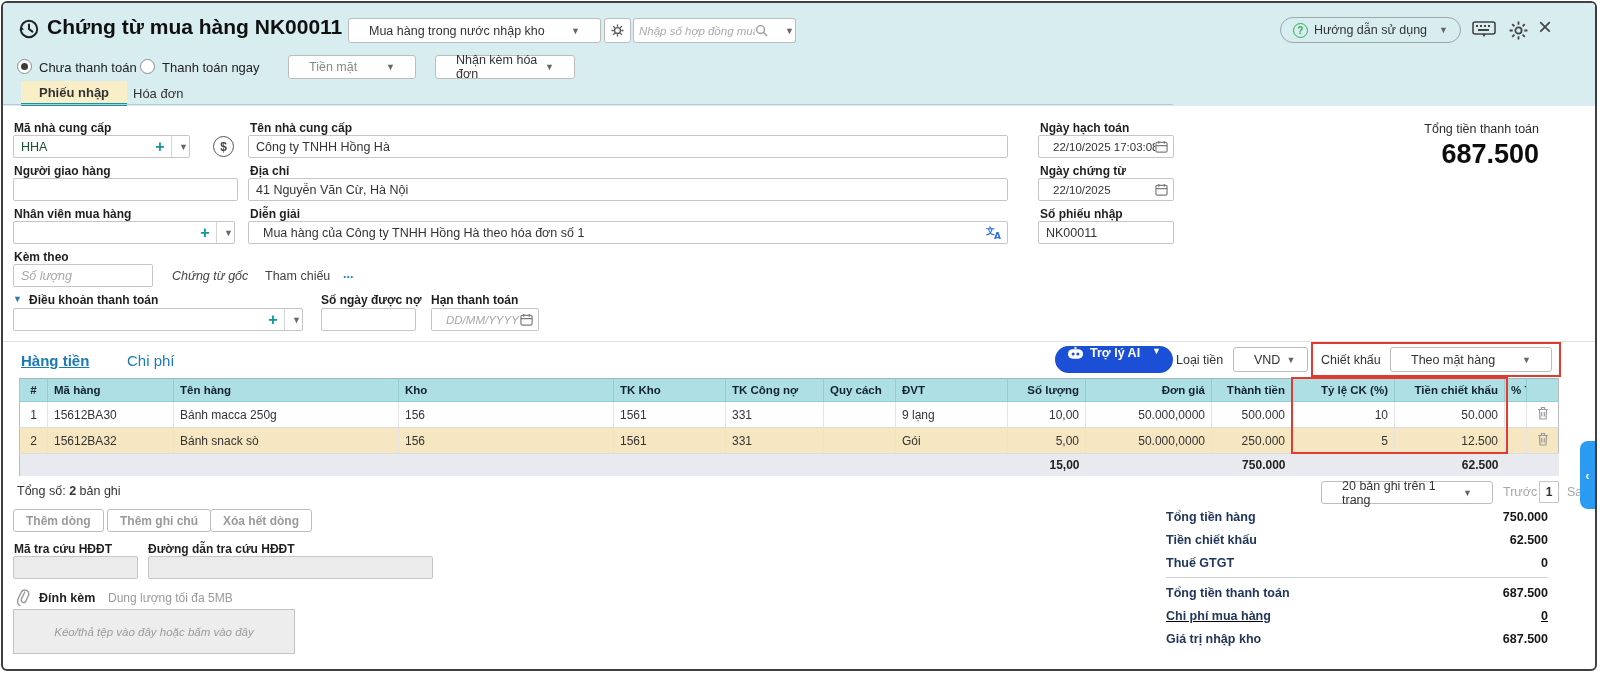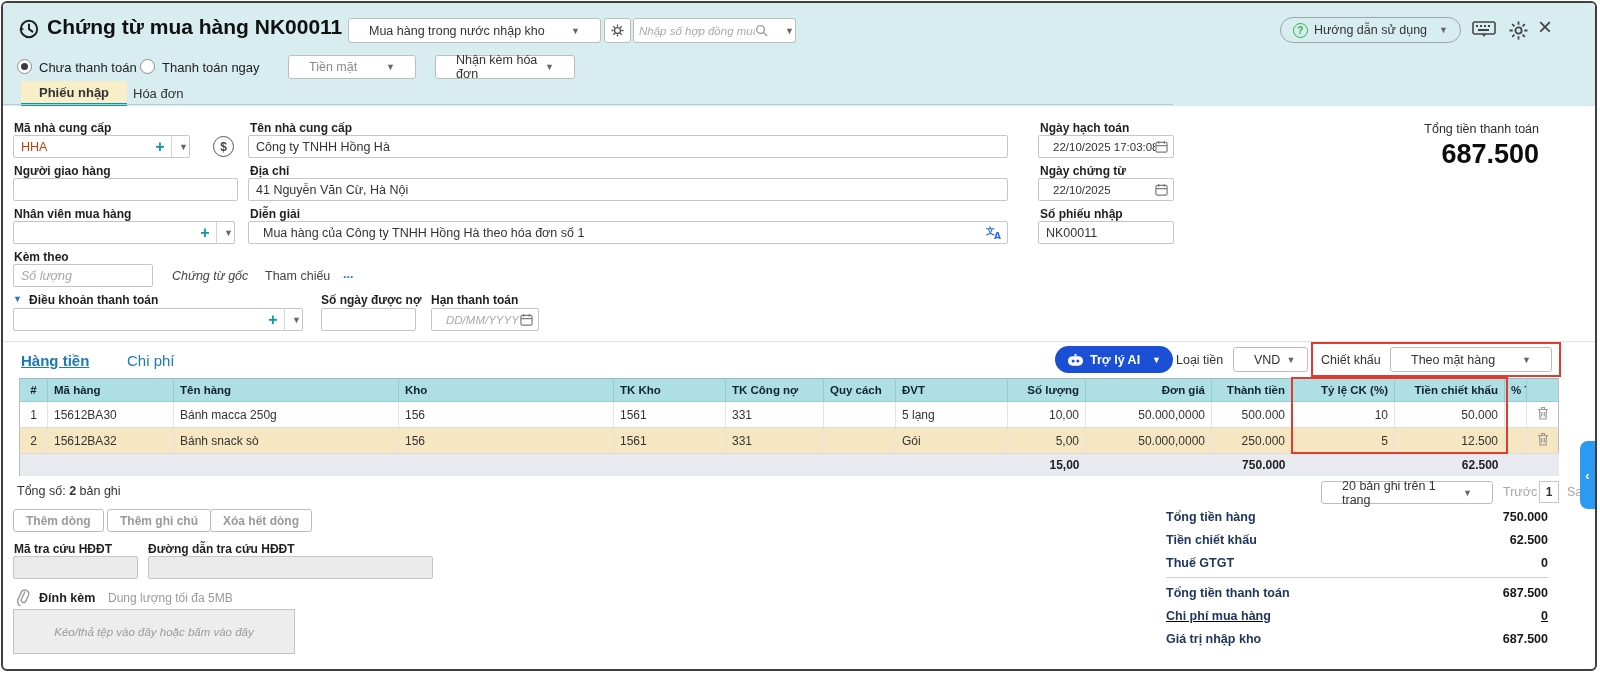--- a/index.html
+++ b/index.html
@@ -50,39 +50,39 @@
   .tab.active { background:#f8efc8; font-weight:bold; border-bottom:3px solid #0d97a5; height:25px; }
   
   .lbl { position:absolute; font-size:12px; font-weight:bold; color:#1f1f1f; white-space:nowrap; }
   .txt { position:absolute; font-size:12.5px; color:#333; white-space:nowrap; }
   .inp {
     position:absolute; height:23px; border:1px solid #c6c6c6; border-radius:2px; background:#fff;
     font-size:12.5px; color:#333; padding:0 7px; outline:none;
   }
   .inp::placeholder { color:#a8a8a8; font-style:italic; }
   .combo { position:absolute; height:23px; border:1px solid #c6c6c6; border-radius:2px; background:#fff; display:flex; }
-  .combo input { flex:1; min-width:0; border:none; outline:none; font-size:12.5px; color:#c2410c; padding:0 7px; background:transparent; }
+  .combo input { flex:1; min-width:0; border:none; outline:none; font-size:12.5px; color:#14532d; padding:0 7px; background:transparent; }
   .combo .plus { width:22px; display:flex; align-items:center; justify-content:center; color:#0d97a5;
     font-size:16px; font-weight:bold; cursor:pointer; }
   .combo .cbt { width:18px; border-left:1px solid #d5d5d5; display:flex; align-items:center; justify-content:center; cursor:pointer; }
   .icbox { position:absolute; display:flex; align-items:center; justify-content:center; }
   .dollar { width:21px; height:21px; border:1.6px solid #555; border-radius:50%; color:#444;
     font-size:12px; font-weight:bold; display:flex; align-items:center; justify-content:center; background:transparent; }
   .withicon { display:flex; align-items:center; justify-content:space-between; padding-right:5px; }
   .withicon input { border:none; outline:none; flex:1; min-width:0; font-size:11.5px; color:#333; padding:0 0 0 7px; background:transparent; }
   .withicon input::placeholder { color:#a8a8a8; font-style:italic; }
   .bigtotal-l { position:absolute; right:56px; top:119px; font-size:12.5px; color:#2b2b2b; }
   .bigtotal-v { position:absolute; right:56px; top:136px; font-size:27px; font-weight:800; color:#0d0d0d; }
   .link { color:#1c7fc4; cursor:pointer; }
   .divider { position:absolute; left:0; top:338px; width:100%; border-bottom:1px solid #e0e0e0; }
   
   .dtab { position:absolute; top:349px; font-size:15px; font-weight:bold; color:#1a7ab8; cursor:pointer; }
   .dtab.sub { font-weight:normal; }
   .ai-btn { position:absolute; left:1052px; top:343px; height:27px; border-radius:14px; background:#1a4fd6;
-    display:flex; align-items:center; gap:6px; padding:0 12px; color:#fff; font-size:12.5px; font-weight:bold; cursor:pointer; border:none; }
+    display:flex; gap:6px; padding:0 12px; color:#fff; font-size:12.5px; font-weight:bold; cursor:pointer; border:none; }
   .redbox { position:absolute; border:2.5px solid #e13b30; pointer-events:none; z-index:5; }
   
   table.grid { position:absolute; left:16px; top:375px; width:1539px; border-collapse:collapse; table-layout:fixed; font-size:12px; }
   table.grid th { background:#aedfe4; font-weight:bold; color:#123; font-size:11.5px; text-align:left;
     padding:5px 6px; border:1px solid #93ccd3; border-top:1px solid #9fb8bc; white-space:nowrap; overflow:hidden; }
   table.grid td { padding:4px 6px; border-right:1px solid #e4e4e4; border-bottom:1px solid #dcdcdc;
     color:#333; white-space:nowrap; overflow:hidden; background:#fff; }
   table.grid tr.sel-row td { background:#f6e7c2; }
   table.grid td.r, table.grid th.r { text-align:right; }
   table.grid td.c, table.grid th.c { text-align:center; }
@@ -345,21 +345,21 @@
       <th></th>
     </tr>
     <tr>
       <td class="c">1</td>
       <td>15612BA30</td>
       <td>Bánh macca 250g</td>
       <td>156</td>
       <td>1561</td>
       <td>331</td>
       <td></td>
-      <td>5 lạng</td>
+      <td>9 lạng</td>
       <td class="r">10,00</td>
       <td class="r">50.000,0000</td>
       <td class="r">500.000</td>
       <td class="r">10</td>
       <td class="r">50.000</td>
       <td></td>
       <td class="c"><span class="trash"><svg width="12" height="14" viewBox="0 0 12 14">
                 <path d="M1 3.5h10 M4.5 3V1.5h3V3 M2.5 3.5 3 13h6l.5-9.5 M4.7 6v4.5 M7.3 6v4.5" fill="none" stroke="#9a9a9a" stroke-width="1.2"></path>
               </svg></span></td>
     </tr>

